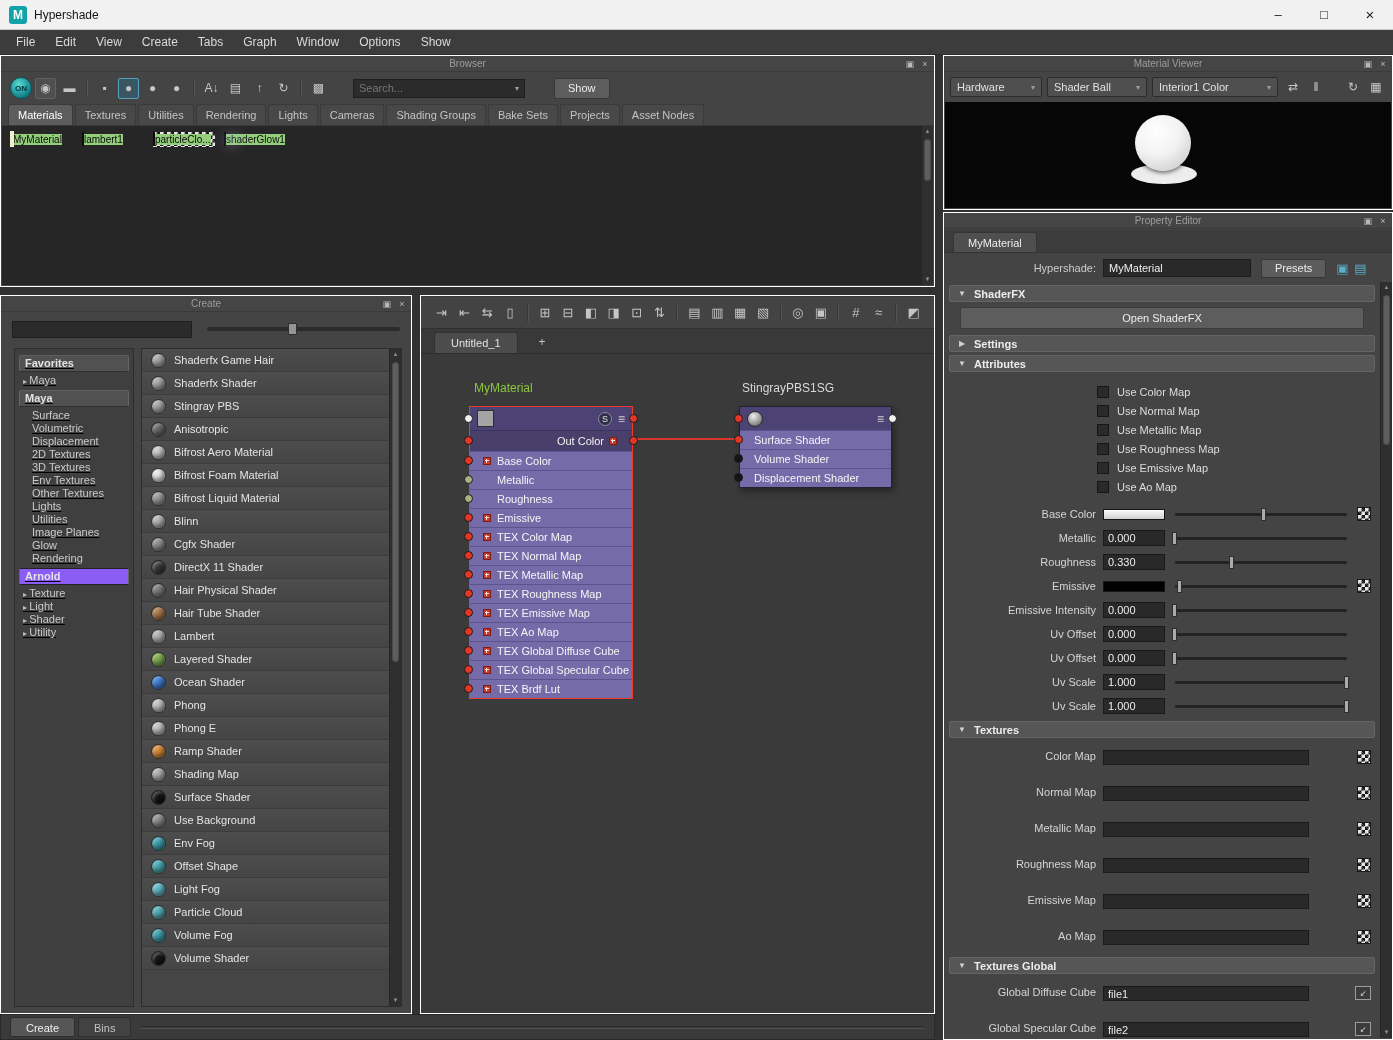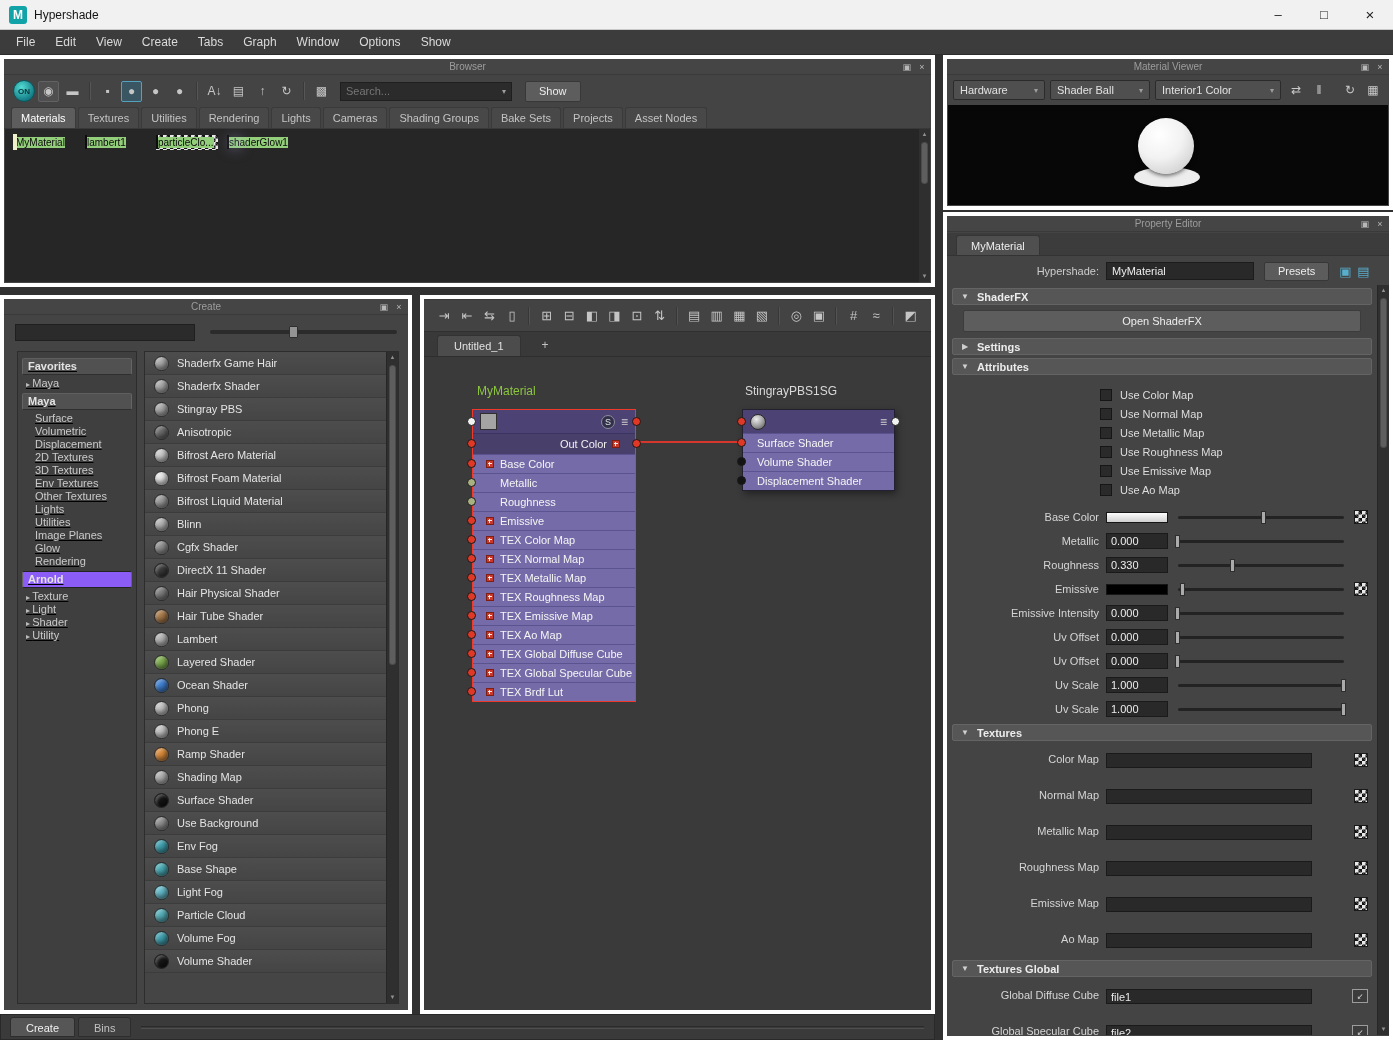--- a/index.html
+++ b/index.html
@@ -13,34 +13,34 @@
   .wtitle{font-size:12px;color:#141414;}
   .wcontrols{margin-left:auto;display:flex;height:100%;}
   .wbtn{width:46px;display:flex;align-items:center;justify-content:center;font-size:13px;color:#222;}
   .wbtn.close{font-size:15px;}
 
   
   .menubar{position:absolute;left:0;top:30px;width:1393px;height:25px;background:#3c3c3c;display:flex;align-items:center;padding-left:6px;border-bottom:1px solid #2c2c2c;}
   .menu-item{color:#dadada;font-size:12px;padding:0 10px;line-height:25px;}
 
   
-  .panel{position:absolute;background:#444;border:4px solid #ffffff;}
+  .panel{position:absolute;background:#444;border:1px solid #ffffff;}
   .phead{height:16px;display:flex;align-items:center;justify-content:center;font-size:10px;color:#9d9d9d;position:relative;background:#454545;border-bottom:1px solid #3a3a3a;}
   .pi{position:absolute;right:2px;top:0;height:16px;display:flex;align-items:center;gap:1px;}
   .pi span{width:14px;height:14px;display:flex;align-items:center;justify-content:center;color:#b8b8b8;font-size:9px;}
 
   
   .vscroll{position:absolute;top:0;right:0;bottom:0;width:12px;background:#2f2f2f;border-left:1px solid #262626;}
   .varr{position:absolute;left:0;right:0;height:11px;color:#909090;font-size:6px;text-align:center;line-height:11px;}
   .varr.up{top:0}.varr.down{bottom:0}
   .vthumb{position:absolute;left:2px;right:2px;background:#5e5e5e;border:1px solid #4a4a4a;border-radius:3px;}
 
   
   #browser{left:0;top:55px;width:935px;height:232px;}
-  .btoolbar{position:absolute;left:0;right:0;top:17px;height:30px;display:flex;align-items:center;gap:3px;padding:0 9px;}
+  .btoolbar{position:absolute;left:0;right:0;top:17px;height:30px;display:flex;align-items:center;gap:19px;padding:0 9px;}
   .tbtn{min-width:21px;height:21px;display:flex;align-items:center;justify-content:center;color:#c6c6c6;font-size:12px;border-radius:2px;}
   .tbtn.boxed{border:1px solid #626262;background:#4f4f4f;}
   .tbtn.sel{border:1px solid #54a2bd;background:#3b5663;}
   .tbtn.on-btn{width:22px;height:22px;border-radius:50%;background:radial-gradient(circle at 38% 32%,#54dcd4,#137c86 72%);color:#04353a;font-size:8px;font-weight:bold;border:1px solid #0a565c;}
   .tbtn.divider{min-width:0;width:2px;height:18px;background:#393939;border-right:1px solid #565656;border-radius:0;margin:0 3px;}
   .searchbox{width:172px;height:19px;background:#2b2b2b;border:1px solid #1f1f1f;display:flex;align-items:center;padding:0 5px;margin-left:5px;}
   .searchbox input{flex:1;min-width:0;background:transparent;border:0;outline:0;color:#cfcfcf;font-size:11px;font-family:"Liberation Sans",sans-serif;}
   .dd-arrow{color:#9d9d9d;font-size:8px;}
   .showbtn{margin-left:10px;height:21px;padding:0 13px;background:#5d5d5d;border:1px solid #383838;border-radius:2px;color:#ededed;font-size:11px;display:flex;align-items:center;}
   .btabs{position:absolute;left:0;right:0;top:47px;height:23px;display:flex;align-items:flex-end;padding-left:7px;gap:2px;border-bottom:1px solid #383838;}
@@ -421,21 +421,21 @@
               <span class="nlabel">Use Background</span>
             </span>
           
             <span class="nrow">
               <span class="nicon" style="background: rgb(63, 159, 174);"></span>
               <span class="nlabel">Env Fog</span>
             </span>
           
             <span class="nrow">
               <span class="nicon" style="background: rgb(73, 170, 180);"></span>
-              <span class="nlabel">Base Shape</span>
+              <span class="nlabel">Offset Shape</span>
             </span>
           
             <span class="nrow">
               <span class="nicon" style="background: rgb(99, 185, 201);"></span>
               <span class="nlabel">Light Fog</span>
             </span>
           
             <span class="nrow">
               <span class="nicon" style="background: rgb(84, 174, 184);"></span>
               <span class="nlabel">Particle Cloud</span>

